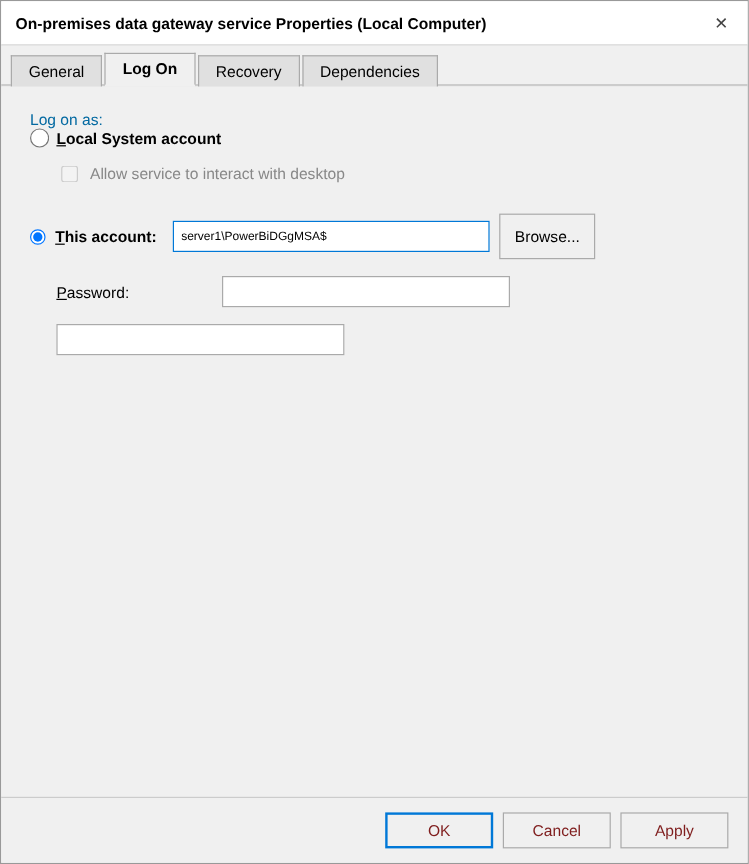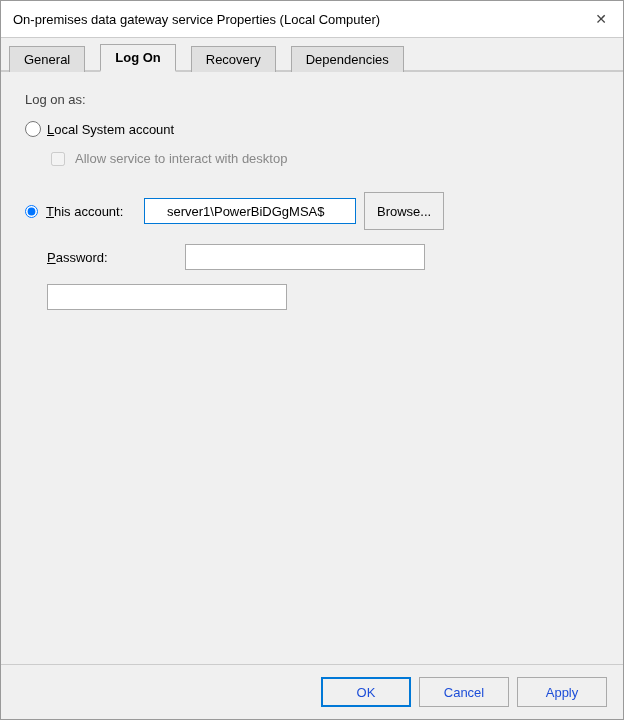--- a/index.html
+++ b/index.html
@@ -34,21 +34,21 @@
       display: flex;
       align-items: center;
       justify-content: space-between;
       border-bottom: 1px solid #ccc;
       min-height: 36px;
     }
 
     .title-text {
       font-size: 13px;
       color: #000;
-      font-weight: normal;
+      font-weight: bold;
     }
 
     .close-btn {
       width: 20px;
       height: 20px;
       background: none;
       border: none;
       cursor: pointer;
       font-size: 14px;
       color: #444;
@@ -56,21 +56,21 @@
       align-items: center;
       justify-content: center;
     }
 
     .tab-bar {
       background: #f0f0f0;
       display: flex;
       align-items: flex-end;
       padding: 4px 8px 0 8px;
       border-bottom: 2px solid #ccc;
-      gap: 15px;
+      gap: 2px;
     }
 
     .tab {
       padding: 5px 14px;
       background: #e0e0e0;
       border: 1px solid #aaa;
       border-bottom: none;
       cursor: pointer;
       font-size: 13px;
       color: #000;
@@ -88,22 +88,21 @@
 
     .content {
       flex: 1;
       padding: 20px 24px;
       background: #f0f0f0;
       overflow: auto;
     }
 
     .section-label {
       font-size: 13px;
-      margin-bottom: 14px;
-      color: #404040;
+      color: #0369a1;
     }
 
     .radio-group {
       display: flex;
       flex-direction: column;
       gap: 10px;
     }
 
     .radio-row {
       display: flex;
@@ -115,20 +114,21 @@
       margin: 0;
       cursor: pointer;
       width: 16px;
       height: 16px;
     }
 
     .radio-label {
       font-size: 13px;
       color: #000;
       cursor: pointer;
+      font-weight: bold;
     }
 
     .indent-group {
       margin-left: 26px;
       margin-top: 4px;
     }
 
     .checkbox-row {
       display: flex;
       align-items: center;
@@ -153,25 +153,25 @@
       margin-top: 16px;
     }
 
     .account-label {
       font-size: 13px;
       color: #000;
       min-width: 90px;
     }
 
     .account-input {
-      width: 212px;
+      width: 264px;
       height: 26px;
       border: 1px solid #0078d7;
-      padding: 2px 22px;
-      font-size: 13px;
+      padding: 2px 6px;
+      font-size: 10px;
       background: #fff;
       outline: none;
     }
 
     .browse-btn {
       height: 38px;
       padding: 0 12px;
       background: #f0f0f0;
       border: 1px solid #aaa;
       cursor: pointer;
@@ -215,21 +215,21 @@
     }
 
     .footer-btn {
       min-width: 90px;
       height: 30px;
       padding: 0 16px;
       background: #f0f0f0;
       border: 1px solid #aaa;
       cursor: pointer;
       font-size: 13px;
-      color: #1d4ed8;
+      color: #7f1d1d;
     }
 
     .footer-btn.default {
       border: 2px solid #0078d7;
     }
 
     .underline-char {
       text-decoration: underline;
     }
   </style>

